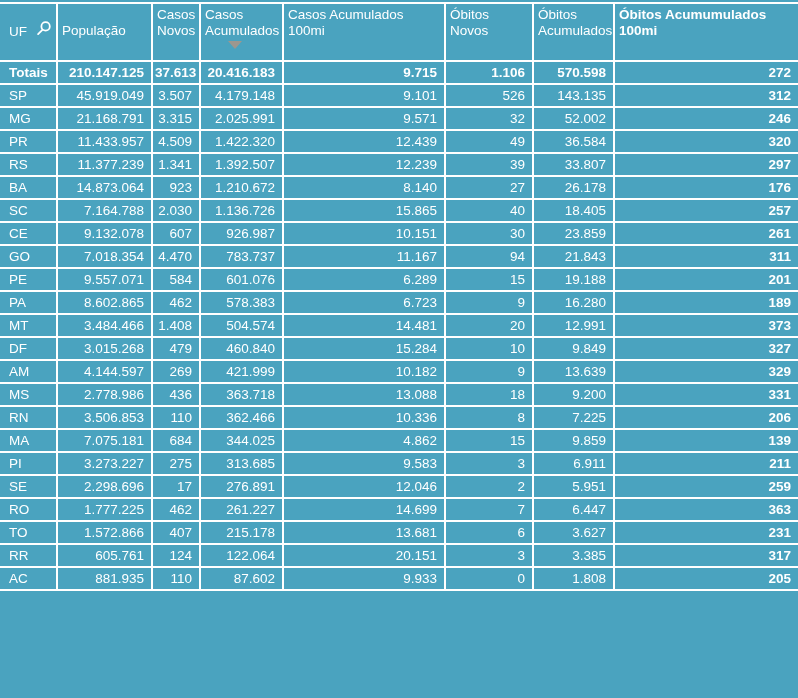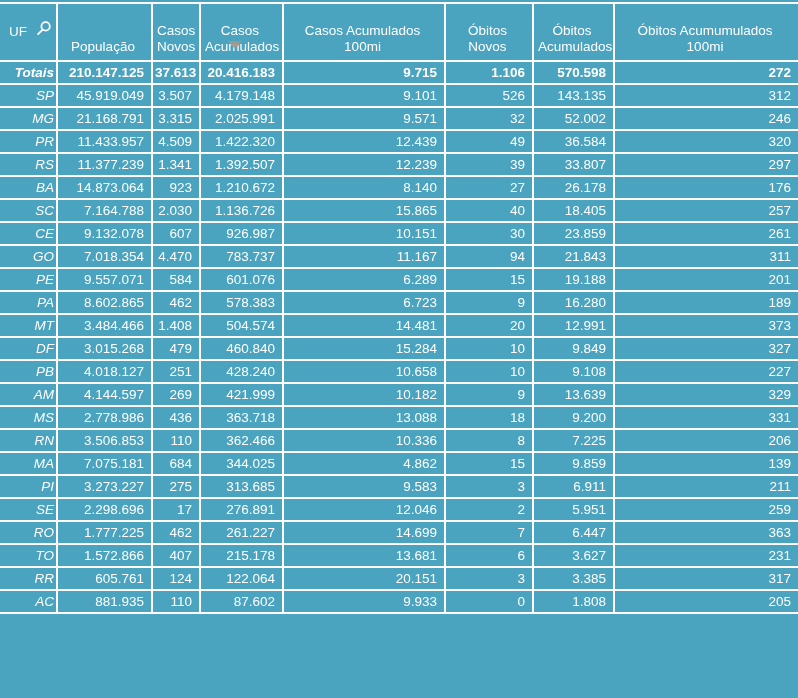--- a/index.html
+++ b/index.html
@@ -24,28 +24,28 @@
   }
   th, td {
     border: 2px solid #ffffff;
     color: #ffffff;
     font-size: 13.5px;
     white-space: nowrap;
     overflow: hidden;
     box-sizing: border-box;
   }
   th:first-child, td:first-child { border-left: none; }
-  th:last-child, td:last-child { border-right: none; }
+  th:last-child, td:last-child { border-right: none; font-weight: bold; }
 
   thead th {
     height: 42px;
     vertical-align: bottom;
     font-weight: normal;
-    text-align: center;
-    padding: 2px 7px 5px 4px;
+    text-align: left;
+    padding: 2px 7px 21px 4px;
     line-height: 16px;
     white-space: pre-line;
   }
   thead th.col-uf {
     text-align: left;
     padding: 0 4px 4px 9px;
   }
   .uf-header-inner {
     display: flex;
     align-items: flex-end;
@@ -54,23 +54,22 @@
   }
   .uf-header-inner svg { margin-bottom: 3px; }
 
   tbody td {
     height: 21px;
     line-height: 21px;
     text-align: right;
     padding: 0 7px 0 2px;
   }
   tbody td.col-uf {
-    text-align: right;
+    text-align: left;
     padding: 0 2px 0 9px;
-    font-style: italic;
   }
   tr.totals td { font-weight: bold; }
 
   .sort-indicator {
     position: absolute;
     left: 228px;
     top: 41px;
     width: 0;
     height: 0;
     border-left: 7px solid transparent;
@@ -243,30 +242,20 @@
           <td class="col-uf">DF</td>
           <td>3.015.268</td>
           <td>479</td>
           <td>460.840</td>
           <td>15.284</td>
           <td>10</td>
           <td>9.849</td>
           <td>327</td>
         </tr>
         <tr>
-          <td class="col-uf">PB</td>
-          <td>4.018.127</td>
-          <td>251</td>
-          <td>428.240</td>
-          <td>10.658</td>
-          <td>10</td>
-          <td>9.108</td>
-          <td>227</td>
-        </tr>
-        <tr>
           <td class="col-uf">AM</td>
           <td>4.144.597</td>
           <td>269</td>
           <td>421.999</td>
           <td>10.182</td>
           <td>9</td>
           <td>13.639</td>
           <td>329</td>
         </tr>
         <tr>

